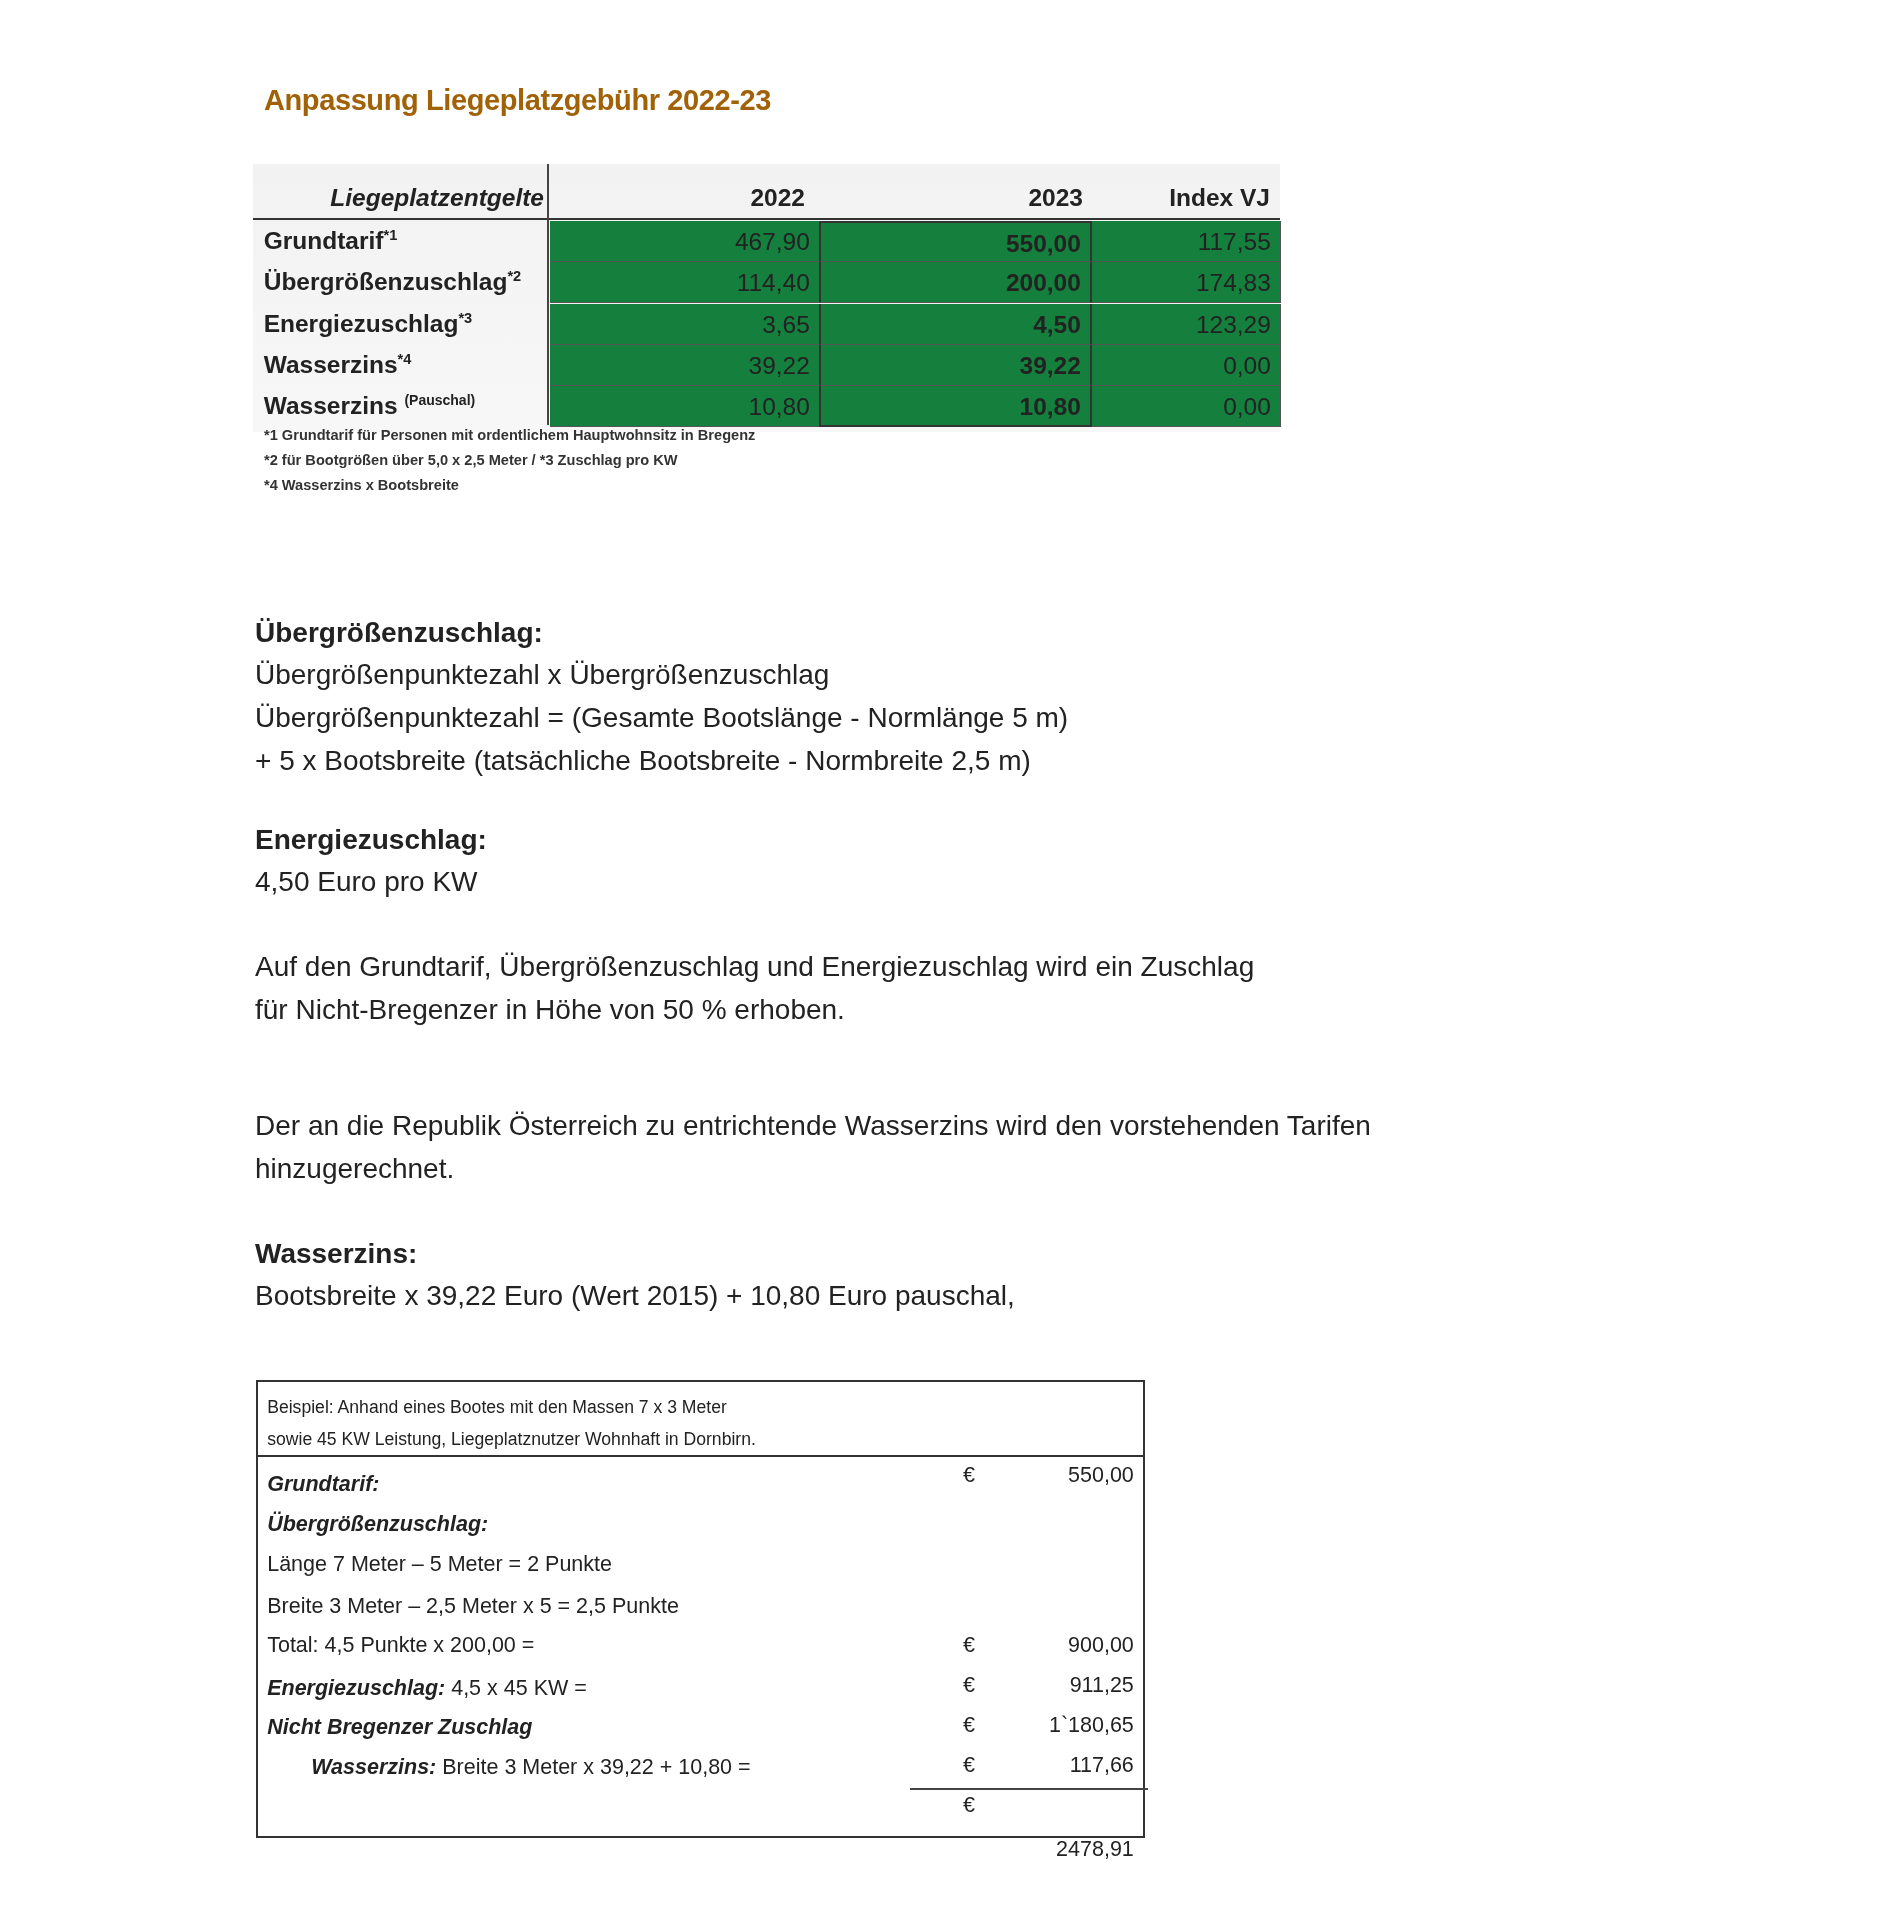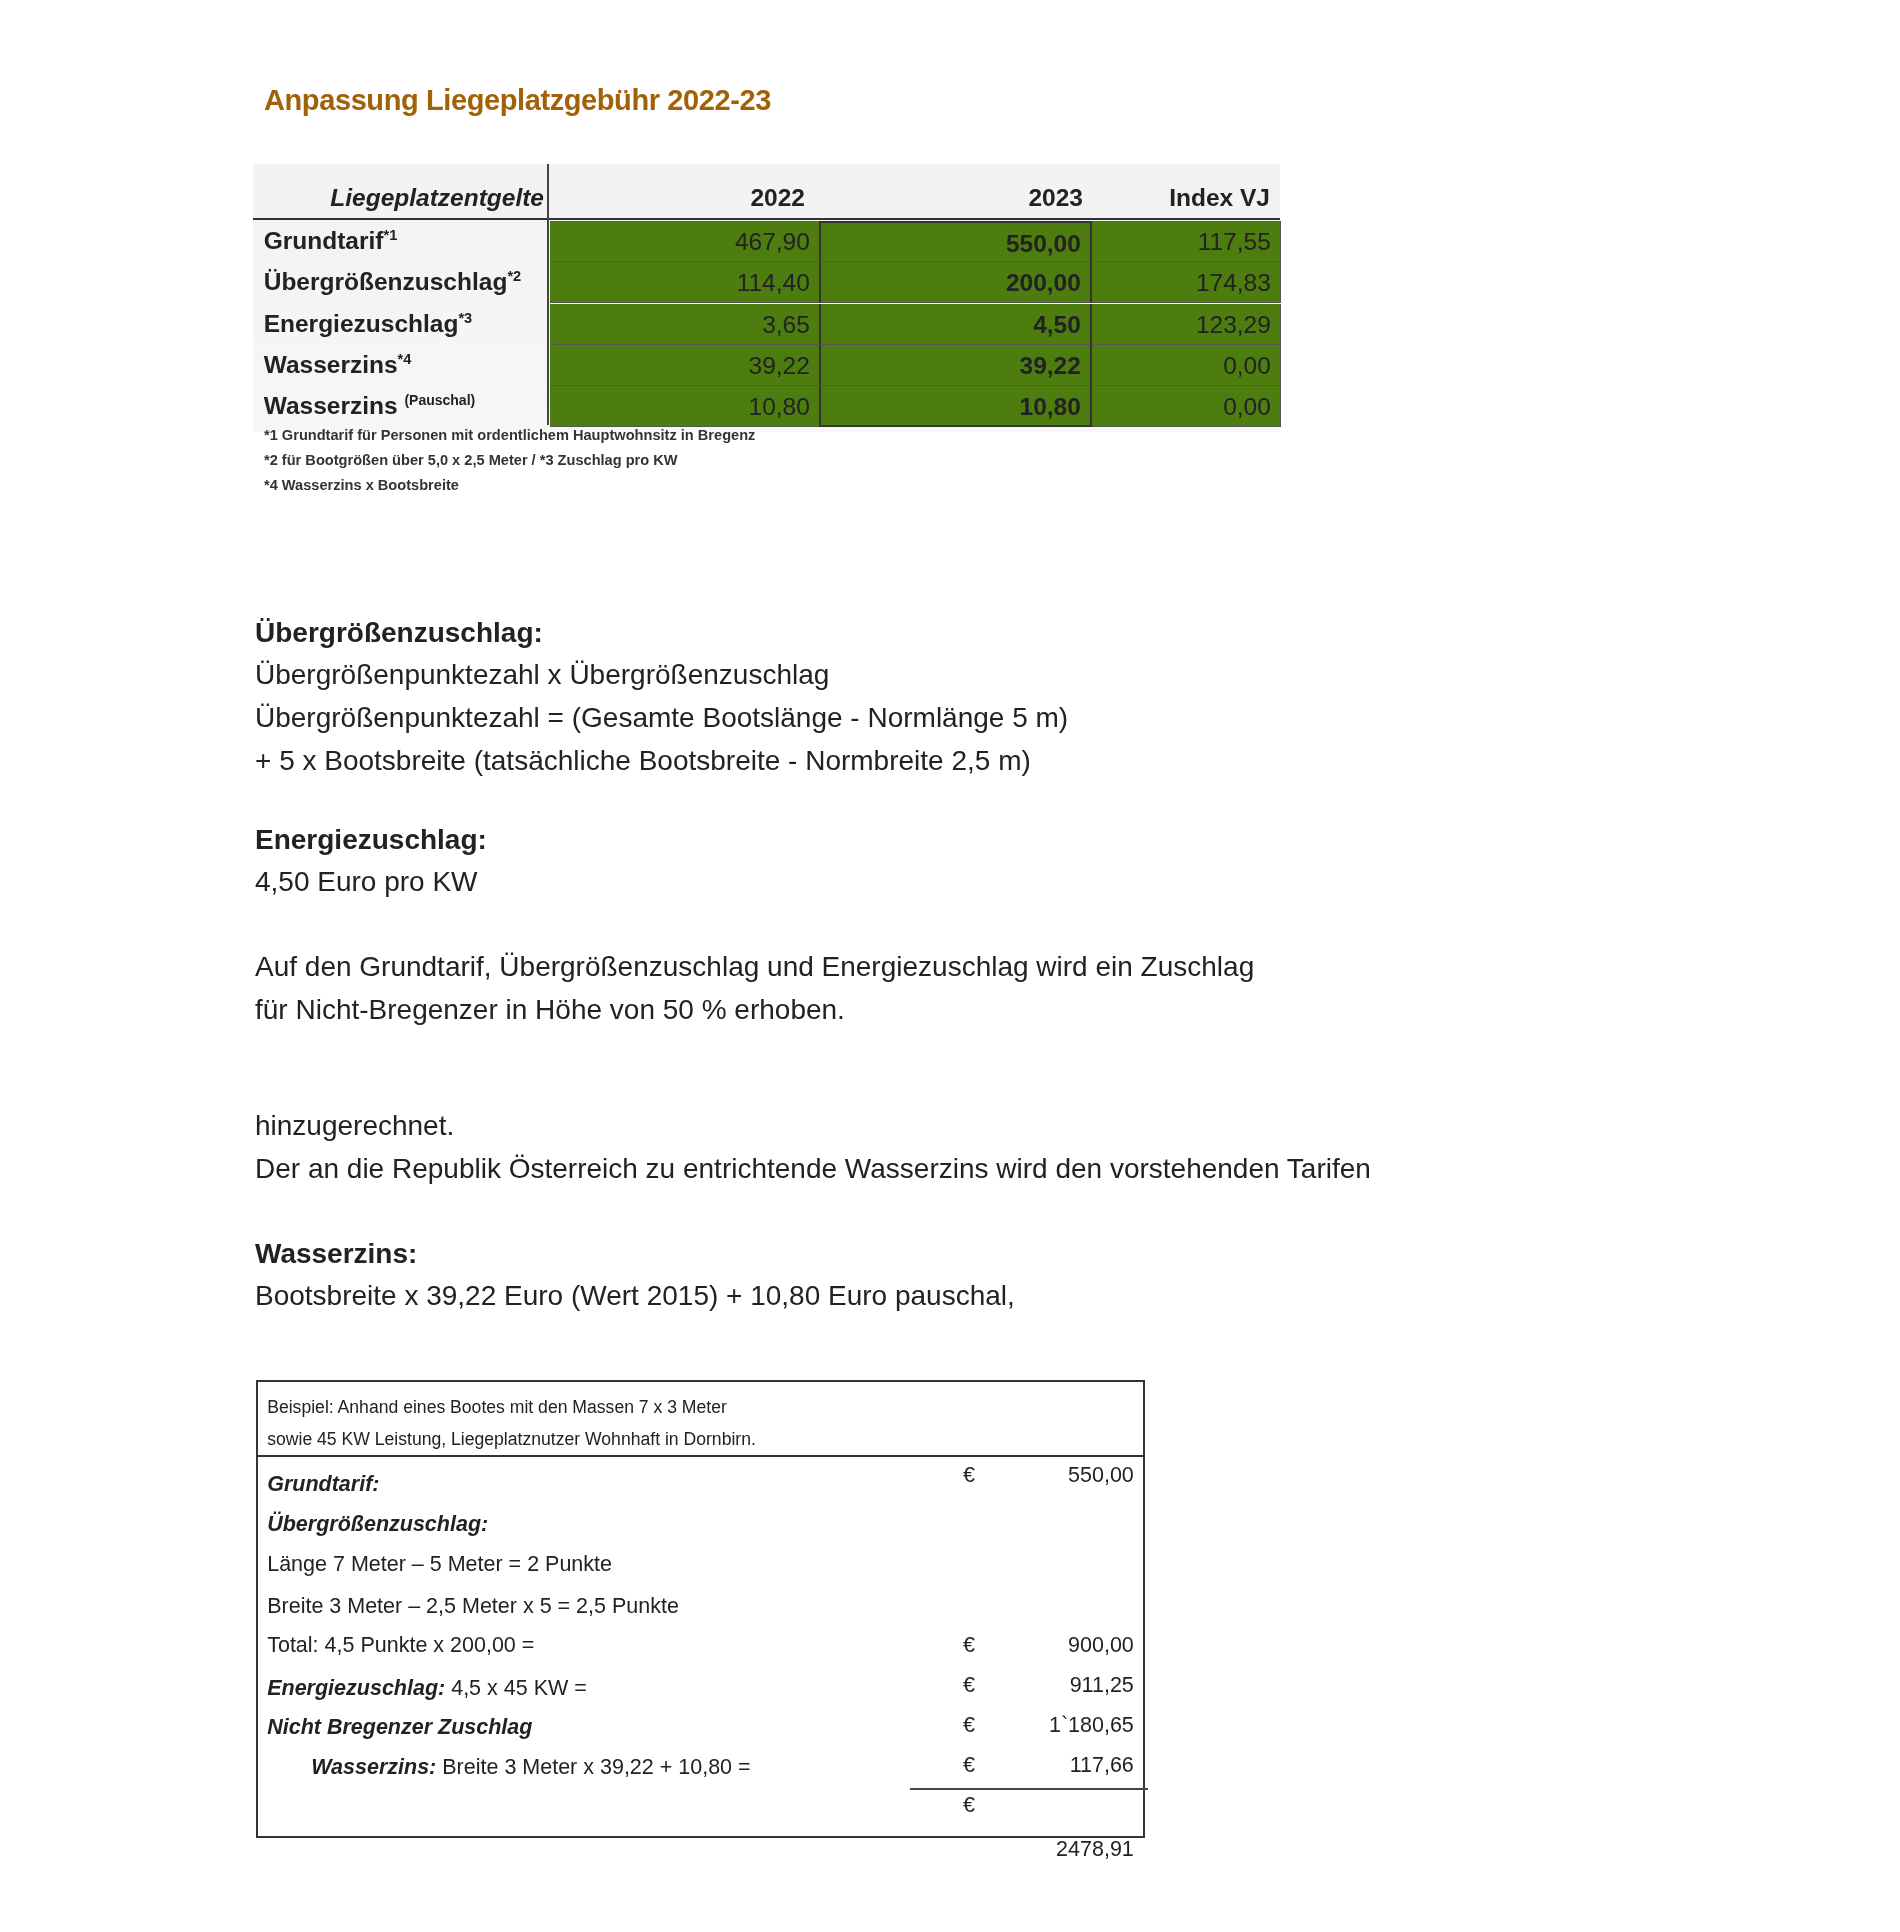--- a/index.html
+++ b/index.html
@@ -15,21 +15,21 @@
   .tt-head { position:absolute; top:20px; height:41px; font-size:24.5px; font-weight:bold; }
   .tt-head.label { left:0; width:291px; text-align:right; font-style:italic; }
   .tt-head.y22 { left:296px; width:510px; text-align:right; }
   .tt-head.y23 { left:566px; width:508px; text-align:right; }
   .tt-head.idx { left:845px; width:429px; text-align:right; }
   .tt-vsep { position:absolute; left:294px; top:0; width:2.3px; height:261px; background:#444; }
   .tt-hline { position:absolute; left:0; top:54px; width:1027px; height:2.3px; background:#333; }
   .tt-row { position:absolute; left:0; width:1027px; height:41px; }
   .tt-row .lbl { position:absolute; left:10.7px; top:6.1px; font-size:24.5px; font-weight:bold; white-space:nowrap; }
   .tt-row .lbl sup { font-size:14.6px; font-weight:bold; vertical-align:super; }
-  .tt-cell { position:absolute; top:0; height:41px; background:#4d7c0f; border-bottom:1.5px solid #555; box-sizing:border-box; font-size:24.5px; text-align:right; line-height:41px; padding-right:9.2px; }
+  .tt-cell { position:absolute; top:0; height:41px; background:#15803d; border-bottom:1.5px solid #555; box-sizing:border-box; font-size:24.5px; text-align:right; line-height:41px; padding-right:9.2px; }
   .tt-cell.c22 { left:297px; width:269px; }
   .tt-cell.c23 { left:566px; width:273px; font-weight:bold; border-left:2.3px solid #333; border-right:2.3px solid #333; }
   .tt-cell.cidx { left:839px; width:189px; border-right:1.5px solid #555; }
   .tt-row.last .tt-cell.c23 { border-bottom:2.3px solid #333; }
 
   .footnotes { position:absolute; left:264px; top:423px; font-size:14.6px; font-weight:bold; line-height:25px; color:#333; }
 
   
   .sec { position:absolute; left:255px; }
   .sec .h { font-size:28px; font-weight:bold; line-height:41px; }
@@ -107,22 +107,22 @@
   <div class="h">Energiezuschlag:</div>
   <div class="p">4,50 Euro pro KW</div>
 </div>
 
 <div class="sec arial" style="top:945px;">
   <div class="p">Auf den Grundtarif, Übergrößenzuschlag und Energiezuschlag wird ein Zuschlag</div>
   <div class="p">für Nicht-Bregenzer in Höhe von 50 % erhoben.</div>
 </div>
 
 <div class="sec arial" style="top:1104px;">
+  <div class="p">Der an die Republik Österreich zu entrichtende Wasserzins wird den vorstehenden Tarifen</div>
   <div class="p">hinzugerechnet.</div>
-  <div class="p">Der an die Republik Österreich zu entrichtende Wasserzins wird den vorstehenden Tarifen</div>
 </div>
 
 <div class="sec arial" style="top:1233px;">
   <div class="h">Wasserzins:</div>
   <div class="p">Bootsbreite x 39,22 Euro (Wert 2015) + 10,80 Euro pauschal,</div>
 </div>
 
 <div id="example" class="calibri">
   <div class="intro">
     <div>Beispiel: Anhand eines Bootes mit den Massen 7 x 3 Meter</div>

